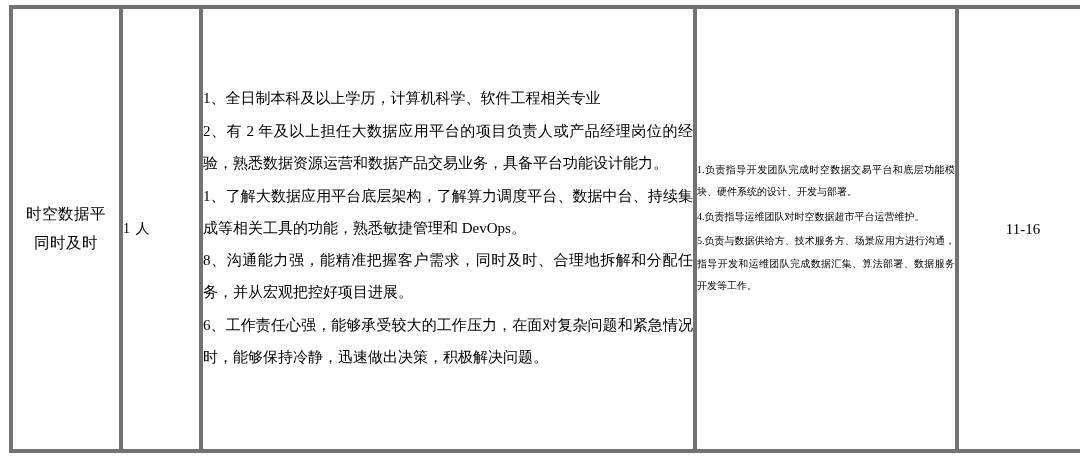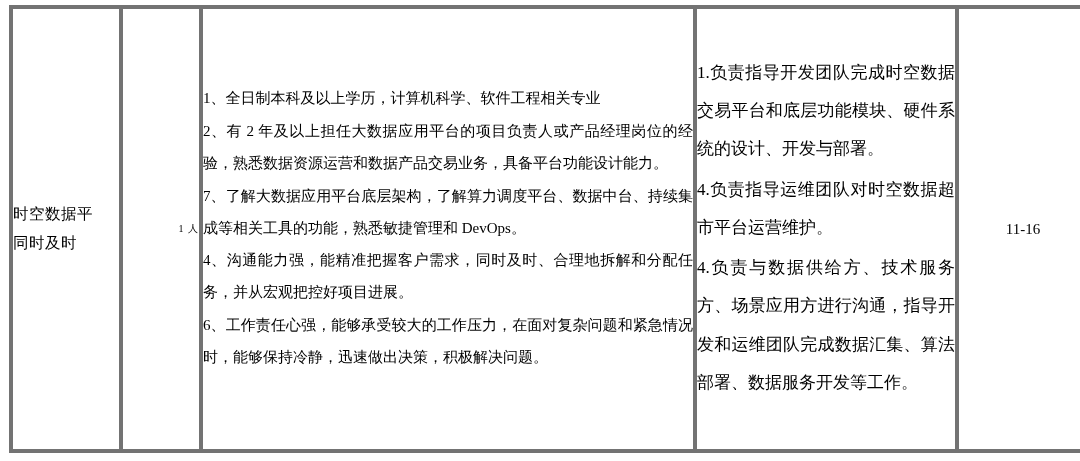--- a/index.html
+++ b/index.html
@@ -33,20 +33,21 @@
     vertical-align: middle;
     padding: 0;
   }
   .col-position { width: 106px; }
   .col-count    { width: 76px; }
   .col-req      { width: 490px; }
   .col-duty     { width: 258px; }
   .col-salary   { width: 128px; }
 
   .cell-center {
+    text-align: center;
     font-size: 15.5px;
     line-height: 1.85;
     letter-spacing: 0.5px;
   }
   .cell-center .line { display: block; }
 
   .cell-text {
     padding: 10px 11px 8px 11px;
     vertical-align: top;
     font-size: 15px;
@@ -55,59 +56,59 @@
     text-justify: inter-ideograph;
   }
   .cell-text p {
     margin: 0 0 0 0;
     text-indent: 0;
   }
   .req-cell p {
     margin-bottom: 1px;
   }
   .duty-cell {
-    font-size: 17px;
+    font-size: 10px;
     line-height: 2.25;
     padding: 9px 9px 8px 10px;
   }
   .duty-cell p {
     margin-bottom: 2px;
   }
   .salary-cell {
     text-align: center;
     font-size: 15px;
     font-family: "Liberation Serif", "DejaVu Serif", serif;
   }
   .count-cell {
-    text-align: right;
-    font-size: 10px;
+    text-align: left;
+    font-size: 14px;
     letter-spacing: 1px;
   }
 </style>
 </head>
 <body>
 
 <div class="page">
   <table class="job-table">
     <tbody>
       <tr>
         <td class="col-position cell-center">
           <span class="line">时空数据平</span>
           <span class="line">同时及时</span>
         </td>
         <td class="col-count count-cell">1 人</td>
         <td class="col-req cell-text req-cell">
           <p>1、全日制本科及以上学历，计算机科学、软件工程相关专业</p>
           <p>2、有 2 年及以上担任大数据应用平台的项目负责人或产品经理岗位的经验，熟悉数据资源运营和数据产品交易业务，具备平台功能设计能力。</p>
-          <p>7、了解大数据应用平台底层架构，了解算力调度平台、数据中台、持续集成等相关工具的功能，熟悉敏捷管理和 DevOps。</p>
-          <p>4、沟通能力强，能精准把握客户需求，同时及时、合理地拆解和分配任务，并从宏观把控好项目进展。</p>
+          <p>1、了解大数据应用平台底层架构，了解算力调度平台、数据中台、持续集成等相关工具的功能，熟悉敏捷管理和 DevOps。</p>
+          <p>8、沟通能力强，能精准把握客户需求，同时及时、合理地拆解和分配任务，并从宏观把控好项目进展。</p>
           <p>6、工作责任心强，能够承受较大的工作压力，在面对复杂问题和紧急情况时，能够保持冷静，迅速做出决策，积极解决问题。</p>
         </td>
         <td class="col-duty cell-text duty-cell">
           <p>1.负责指导开发团队完成时空数据交易平台和底层功能模块、硬件系统的设计、开发与部署。</p>
           <p>4.负责指导运维团队对时空数据超市平台运营维护。</p>
-          <p>4.负责与数据供给方、技术服务方、场景应用方进行沟通，指导开发和运维团队完成数据汇集、算法部署、数据服务开发等工作。</p>
+          <p>5.负责与数据供给方、技术服务方、场景应用方进行沟通，指导开发和运维团队完成数据汇集、算法部署、数据服务开发等工作。</p>
         </td>
         <td class="col-salary salary-cell">11-16</td>
       </tr>
     </tbody>
   </table>
 </div>
 
 </body></html>

